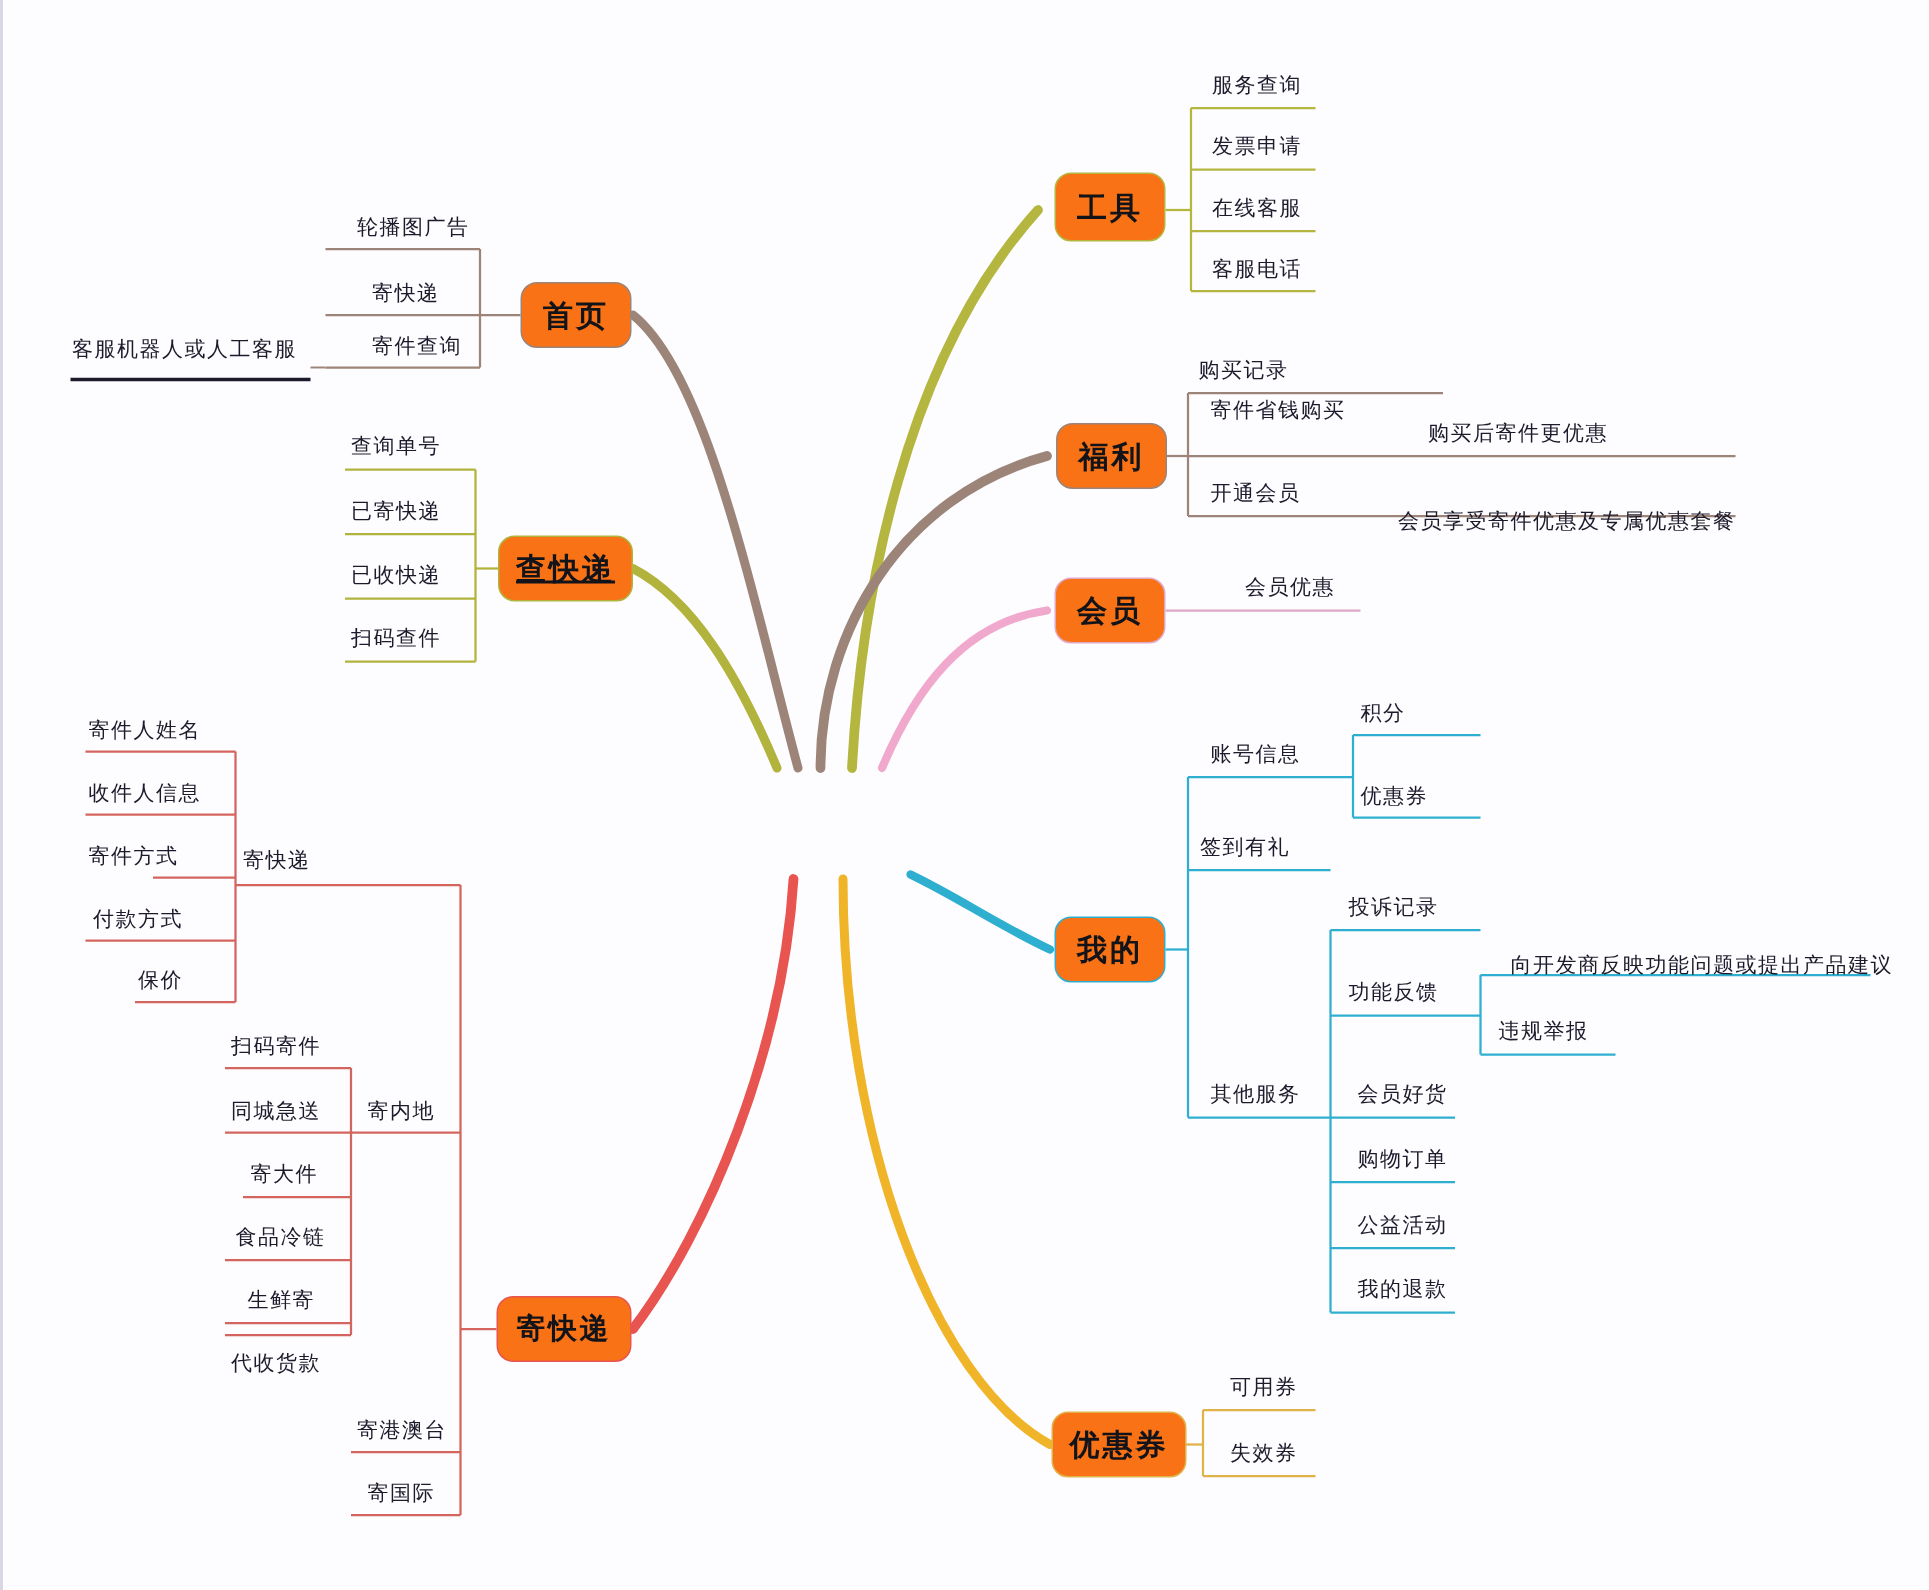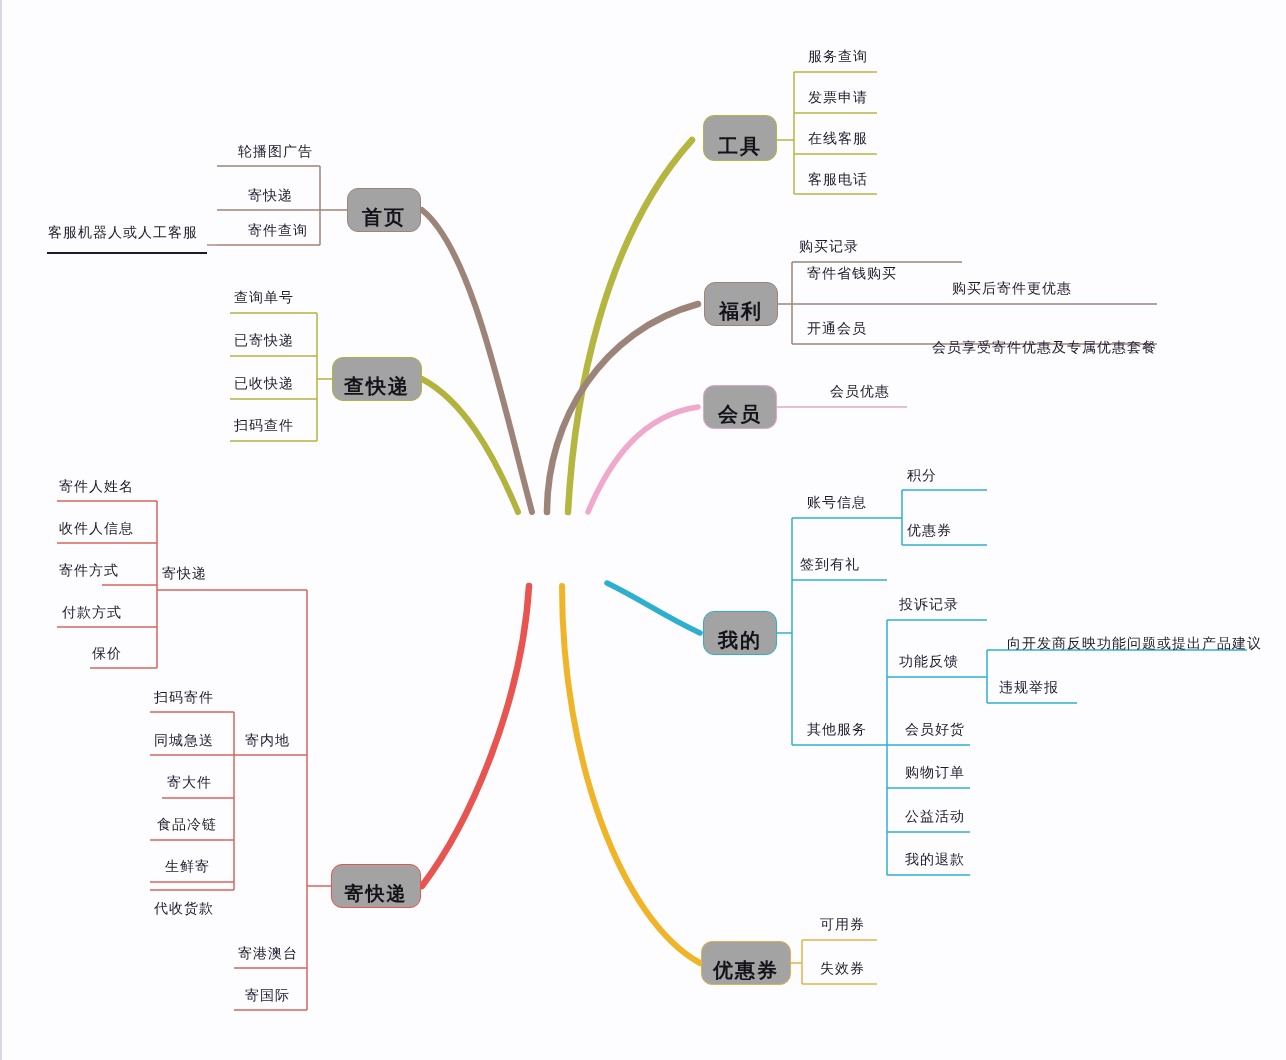--- a/index.html
+++ b/index.html
@@ -22,22 +22,22 @@
   .node{
     position:absolute;
     box-sizing:border-box;
     white-space:nowrap;
     color:#13131a;
   }
   
   .boxnode{
     border:1.6px solid #999;
     border-radius:11px;
-    background:#a3a3a3;
-    display:flex;align-items:flex-end;justify-content:center;
+    background:#f97316;
+    display:flex;align-items:center;justify-content:center;
     font-weight:bold;
     letter-spacing:2px;
   }
   .root{
     border:2.4px solid #3a3f4b;
     border-radius:13px;
     font-size:29px;
     letter-spacing:4px;
     box-shadow:0 1px 3px rgba(0,0,0,.18);
   }
@@ -185,21 +185,21 @@
 
 
   <div class="node boxnode l1" style="left:345px;top:188px;width:74px;height:44px;border-color:#9c8478;">
     <span>首页</span>
   </div>
   <div class="node leaf" style="left:236px;top:144px;">轮播图广告</div>
   <div class="node leaf" style="left:246px;top:188px;">寄快递</div>
   <div class="node leaf" style="left:246px;top:223px;">寄件查询</div>
   <div class="node leaf" style="left:46px;top:225px;">客服机器人或人工客服</div>
 
-  <div class="node boxnode l1" style="left:330px;top:357px;width:90px;height:44px;border-color:#b2b33c;">
+  <div class="node boxnode l1" style="left:330px;top:357px;width:90px;height:44px;border-color:#b2b33c;text-decoration:underline;">
     <span>查快递</span>
   </div>
   <div class="node leaf" style="left:232px;top:290px;">查询单号</div>
   <div class="node leaf" style="left:232px;top:333px;">已寄快递</div>
   <div class="node leaf" style="left:232px;top:376px;">已收快递</div>
   <div class="node leaf" style="left:232px;top:418px;">扫码查件</div>
 
   <div class="node boxnode l1" style="left:329px;top:864px;width:90px;height:44px;border-color:#e8544f;font-size:19px;">
     <span>寄快递</span>
   </div>

